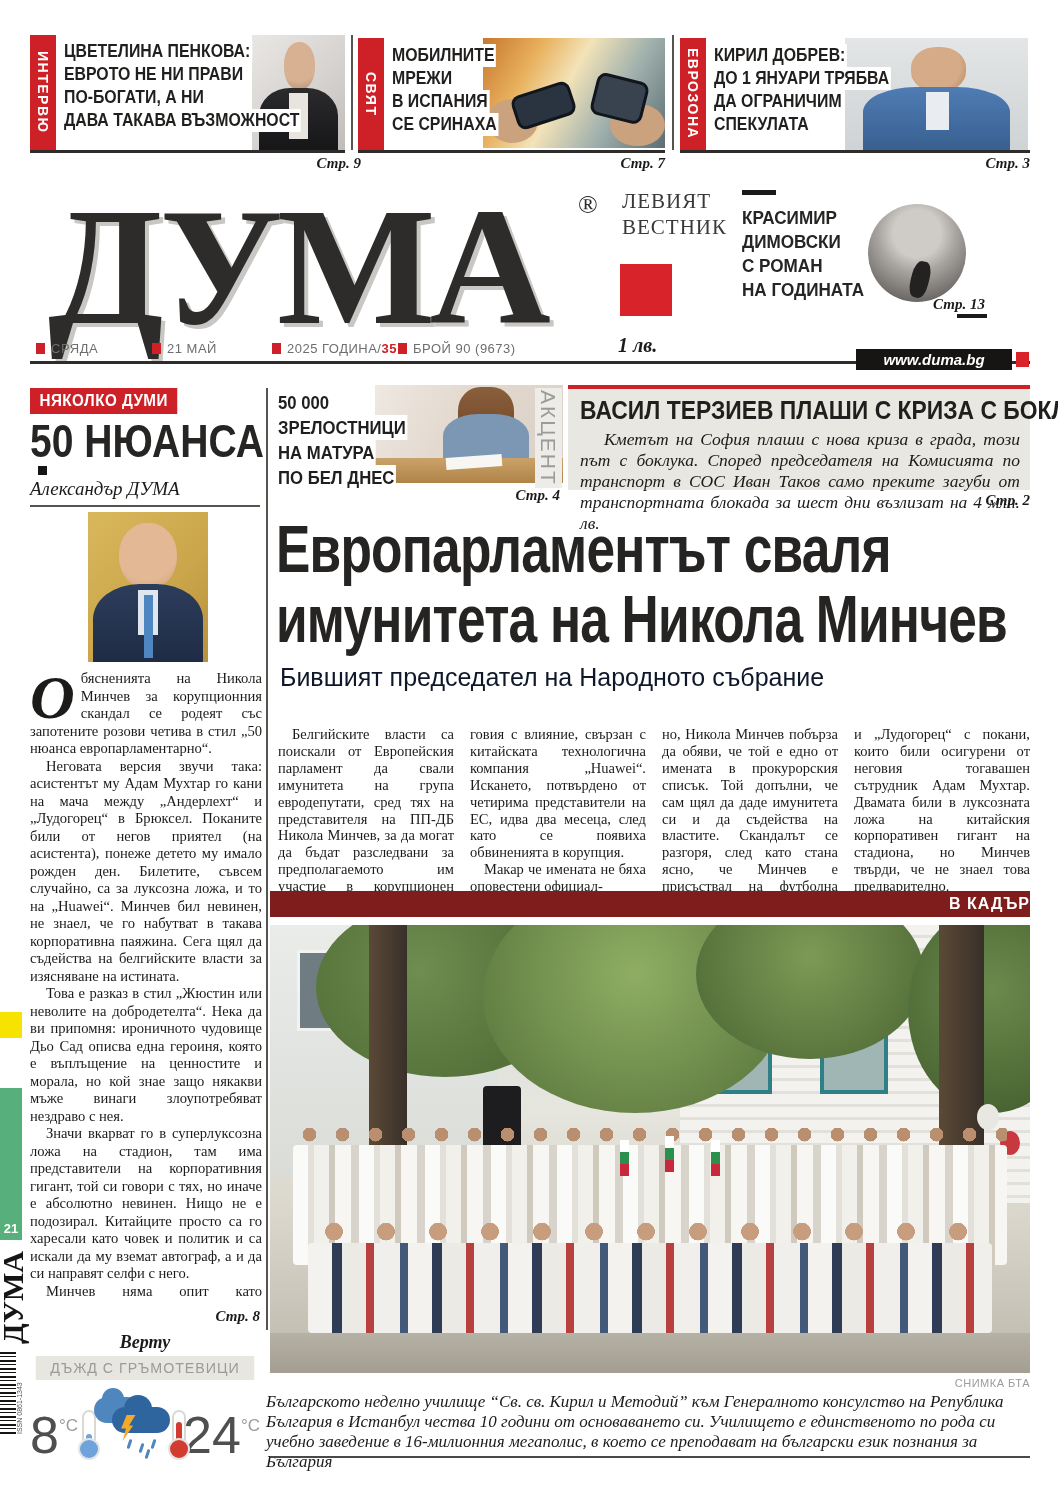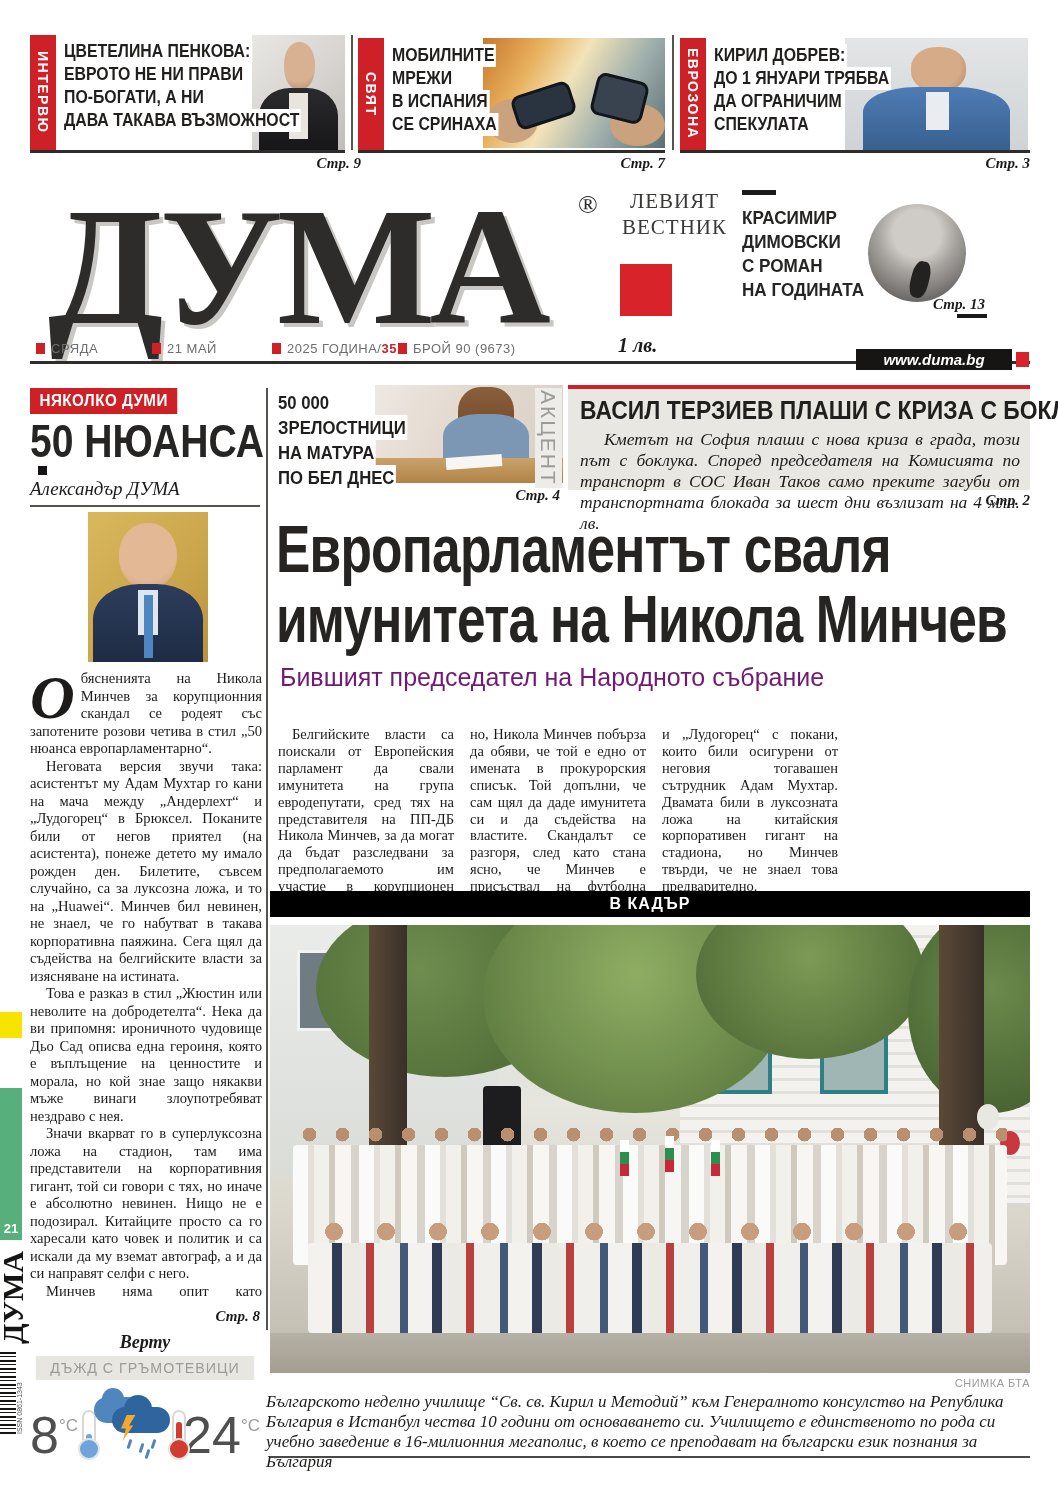--- a/index.html
+++ b/index.html
@@ -36,27 +36,27 @@
   .dropcap{float:left;font:italic 700 62px/50px "Liberation Serif",serif;margin:2px 6px 0 0;color:#1c1b1a;}
   
   .akc-label{writing-mode:vertical-rl;background:#edece8;color:#9b9b99;
              font:400 21px/1 "Liberation Sans",sans-serif;letter-spacing:2px;
              display:flex;align-items:center;justify-content:center;}
   .akc-box{background:#e8e7e2;border-top:4px solid #cd2027;}
   .akc-head{font:700 26px/1 "Liberation Sans",sans-serif;color:#201f1d;transform:scaleX(.88);transform-origin:0 0;white-space:nowrap;}
   .akc-sum{font:italic 400 17.5px/21px "Liberation Serif",serif;color:#1c1b1a;text-align:justify;text-indent:24px;}
   
   .lead-h{font:700 66px/70px "Liberation Sans",sans-serif;color:#262423;letter-spacing:-1px;white-space:nowrap;}
-  .lead-sub{font:400 25px/30px "Liberation Sans",sans-serif;color:#701a75;}
+  .lead-sub{font:400 25px/30px "Liberation Sans",sans-serif;color:#0f172a;}
   .lead-col{font:400 14.5px/16.9px "Liberation Serif",serif;text-align:justify;color:#1c1b1a;}
   .lead-col p{margin:0;text-indent:14px;}
   .lead-col p.first{text-indent:14px;}
   
-  .vk-bar{background:#000000;color:#fff;font:700 16px/26px "Liberation Sans",sans-serif;
-          text-align:center;letter-spacing:1px;}
+  .vk-bar{background:#7f1d1d;color:#fff;font:700 16px/26px "Liberation Sans",sans-serif;
+          text-align:right;letter-spacing:1px;}
   .credit{font:400 11px "Liberation Sans",sans-serif;color:#9b9b99;letter-spacing:.5px;}
   .caption{font:italic 400 17px/20px "Liberation Serif",serif;color:#1c1b1a;}
   
   .wcity{font:italic 700 18px "Liberation Serif",serif;text-align:center;}
   .wcond{background:#e7e6e1;color:#9c9b97;font:400 15px/24px "Liberation Sans",sans-serif;
          text-align:center;letter-spacing:1px;transform:scaleX(.95);transform-origin:50% 0;}
   .wtemp{font:300 52px/1 "Liberation Sans",sans-serif;color:#4f4f4f;}
   .wunit{font:300 17px "Liberation Sans",sans-serif;color:#9c9b97;vertical-align:22px;}
   .thermo{position:relative;width:18px;height:50px;}
   .t-stem{position:absolute;left:4px;top:0;width:10px;height:38px;border:2.5px solid #d9d8d5;border-radius:7px;background:#fff;}
@@ -174,21 +174,21 @@
     <span>КИРИЛ ДОБРЕВ:</span><br>
     <span>ДО 1 ЯНУАРИ ТРЯБВА</span><br>
     <span>ДА ОГРАНИЧИМ</span><br>
     <span>СПЕКУЛАТА</span>
   </div>
   <div class="abs teaser-rule" style="left:680px;top:150px;width:350px;"></div>
   <div class="abs pageref" style="left:930px;top:155px;width:100px;">Стр. 3</div>
 
   <div class="abs" style="left:48px;top:182px;" id="logo">ДУМА</div>
   <div class="abs" id="logo-reg" style="left:578px;top:192px;">®</div>
-  <div class="abs tagline" style="left:622px;top:188px;text-align:center;">
+  <div class="abs tagline" style="left:622px;top:188px;">
     <div>ЛЕВИЯТ</div>
     <div>ВЕСТНИК</div>
   </div>
   <div class="abs redsq" style="left:620px;top:264px;width:52px;height:52px;"></div>
   <div class="abs" style="left:742px;top:190px;width:34px;height:5px;background:#1a1a1a;"></div>
   <div class="abs" style="left:742px;top:206px;">
     <div class="promo-line">КРАСИМИР</div>
     <div class="promo-line">ДИМОВСКИ</div>
     <div class="promo-line">С РОМАН</div>
     <div class="promo-line">НА ГОДИНАТА</div>
@@ -292,20 +292,24 @@
     <div class="lead-h">имунитета на Никола Минчев</div>
   </div>
   <div class="abs" style="left:280px;top:662px;">
     <div class="lead-sub">Бившият председател на Народното събрание</div>
   </div>
   <div class="abs" style="left:278px;top:726px;width:752px;display:flex;gap:16px;">
     <div class="lead-col" style="width:176px;">
       <p class="first">Белгийските власти са поискали от Европейския парламент да свали имунитета на група евродепутати, сред тях на представителя на ПП-ДБ Никола Минчев, за да могат да бъдат разследвани за предполагаемото им участие в корупционен скандал и тър-</p>
     </div>
     <div class="lead-col" style="width:176px;">
+      <p style="text-indent:0;">говия с влияние, свързан с китайската технологична компания „Huawei“. Искането, потвърдено от четирима представители на ЕС, идва два месеца, след като се появиха обвиненията в корупция.</p>
+      <p>Макар че имената не бяха оповестени официал-</p>
+    </div>
+    <div class="lead-col" style="width:176px;">
       <p style="text-indent:0;">но, Никола Минчев побърза да обяви, че той е едно от имената в прокурорския списък. Той допълни, че сам щял да даде имунитета си и да съдейства на властите. Скандалът се разгоря, след като стана ясно, че Минчев е присъствал на футболна среща между „Андерлехт“</p>
     </div>
     <div class="lead-col" style="width:176px;">
       <p style="text-indent:0;">и „Лудогорец“ с покани, които били осигурени от неговия тогавашен сътрудник Адам Мухтар. Двамата били в луксозната ложа на китайския корпоративен гигант на стадиона, но Минчев твърди, че не знаел това предварително.</p>
       <div class="pageref" style="margin-top:2px;">Стр. 3</div>
     </div>
   </div>
 
   <div class="abs vk-bar" style="left:270px;top:891px;width:760px;height:26px;">В КАДЪР</div>
 

